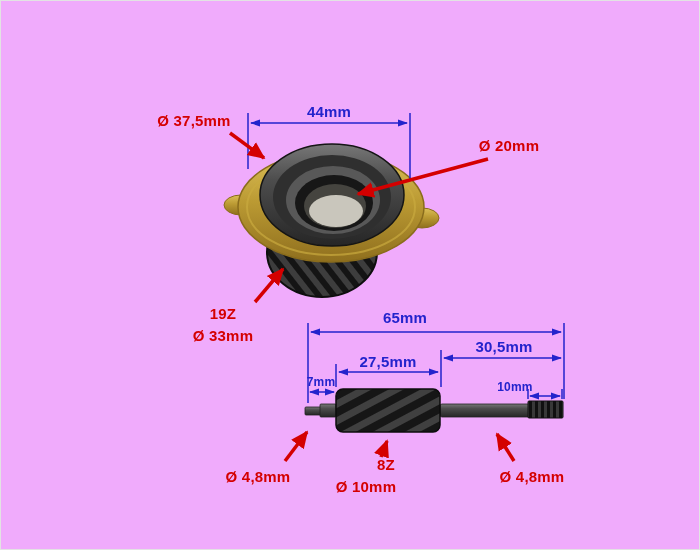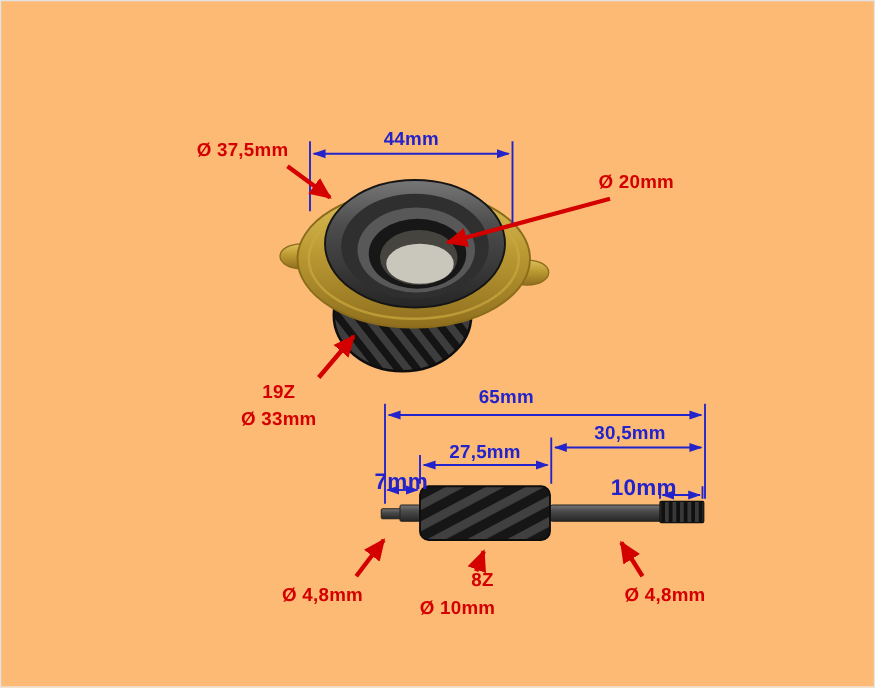--- a/index.html
+++ b/index.html
@@ -1,28 +1,28 @@
 <!DOCTYPE html>
 <html><head>
 <meta charset="utf-8">
 <style>
   html,body{margin:0;padding:0;background:#ffffff;}
   .stage{
-    position:relative;width:700px;height:550px;background:#fdba74;
+    position:relative;width:700px;height:550px;background:#f0abfc;
     border:1px solid #e3e3e3;box-sizing:border-box;overflow:hidden;
     font-family:"Liberation Sans",sans-serif;
   }
   .stage svg{position:absolute;left:0;top:0;}
   .lbl{
     position:absolute;transform:translateX(-50%);
     font-weight:700;font-size:15px;line-height:1.1;white-space:nowrap;letter-spacing:.2px;
   }
   .lbl.blue{color:#2323cc;}
   .lbl.red{color:#d40000;text-align:center;}
-  .lbl.sm{font-size:18px;}
+  .lbl.sm{font-size:12px;}
 </style>
 </head>
 <body>
 
 <div class="stage">
 
   <svg width="700" height="550" viewBox="0 0 700 550">
     <defs>
       <linearGradient id="gGold" x1="0" y1="0" x2="0" y2="1">
         <stop offset="0" stop-color="#dcbf58"></stop>

